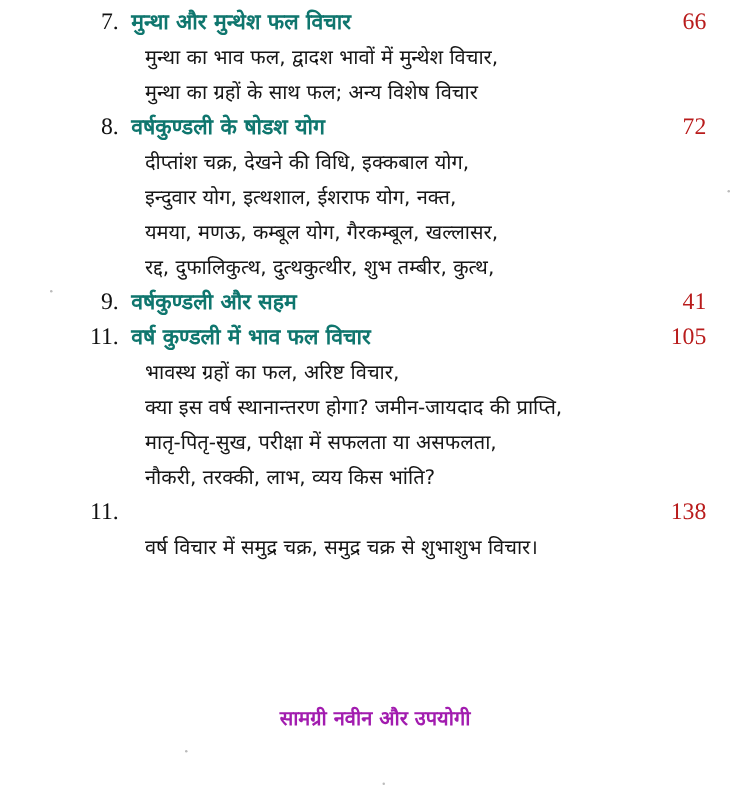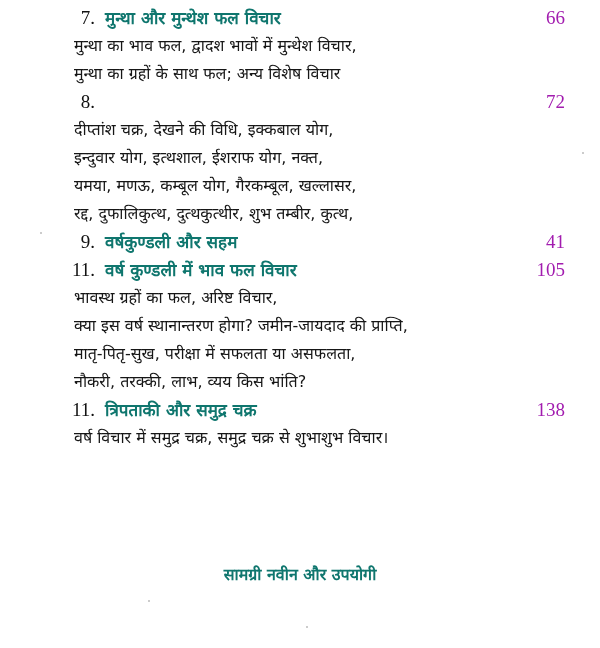--- a/index.html
+++ b/index.html
@@ -45,40 +45,40 @@
       font-weight: bold;
       white-space: nowrap;
       color: #0f766e;
     }
     .ch-page {
       position: absolute;
       right: 35px;
       top: 0;
       font-family: "Liberation Serif", serif;
       font-size: 19px;
-      color: #a21caf;
+      color: #b91c1c;
     }
     .sub-line {
       position: relative;
       height: 28px;
       line-height: 28px;
-      padding-left: 74px;
+      padding-left: 116px;
       font-size: 16px;
       white-space: nowrap;
       color: #161616;
     }
     .footer-note {
       position: absolute;
       top: 563px;
       left: 0;
       width: 600px;
       text-align: center;
       font-size: 16px;
       font-weight: bold;
-      color: #0f766e;
+      color: #a21caf;
     }
     .speck {
       position: absolute;
       width: 2px;
       height: 2px;
       background: #bbbbbb;
       border-radius: 1px;
     }
   </style>
 </head>
@@ -92,20 +92,21 @@
       <span class="ch-title">मुन्था और मुन्थेश फल विचार</span>
       <span class="ch-page">66</span>
     </div>
     <div class="sub-line">मुन्था का भाव फल, द्वादश भावों में मुन्थेश विचार,</div>
     <div class="sub-line">मुन्था का ग्रहों के साथ फल; अन्य विशेष विचार</div>
   </div>
 
   <div class="chapter">
     <div class="heading-row">
       <span class="ch-num">8.</span>
+      <span class="ch-title">वर्षकुण्डली के षोडश योग</span>
       <span class="ch-page">72</span>
     </div>
     <div class="sub-line">दीप्तांश चक्र, देखने की विधि, इक्कबाल योग,</div>
     <div class="sub-line">इन्दुवार योग, इत्थशाल, ईशराफ योग, नक्त,</div>
     <div class="sub-line">यमया, मणऊ, कम्बूल योग, गैरकम्बूल, खल्लासर,</div>
     <div class="sub-line">रद्द, दुफालिकुत्थ, दुत्थकुत्थीर, शुभ तम्बीर, कुत्थ,</div>
   </div>
 
   <div class="chapter">
     <div class="heading-row">
@@ -123,21 +124,20 @@
     </div>
     <div class="sub-line">भावस्थ ग्रहों का फल, अरिष्ट विचार,</div>
     <div class="sub-line">क्या इस वर्ष स्थानान्तरण होगा? जमीन-जायदाद की प्राप्ति,</div>
     <div class="sub-line">मातृ-पितृ-सुख, परीक्षा में सफलता या असफलता,</div>
     <div class="sub-line">नौकरी, तरक्की, लाभ, व्यय किस भांति?</div>
   </div>
 
   <div class="chapter">
     <div class="heading-row">
       <span class="ch-num">11.</span>
-      <span class="ch-title">त्रिपताकी और समुद्र चक्र</span>
       <span class="ch-page">138</span>
     </div>
     <div class="sub-line">वर्ष विचार में समुद्र चक्र, समुद्र चक्र से शुभाशुभ विचार।</div>
   </div>
 
 </div>
 
 <div class="footer-note">सामग्री नवीन और उपयोगी</div>
 
 <span class="speck" style="left:148px; top:600px;"></span>

